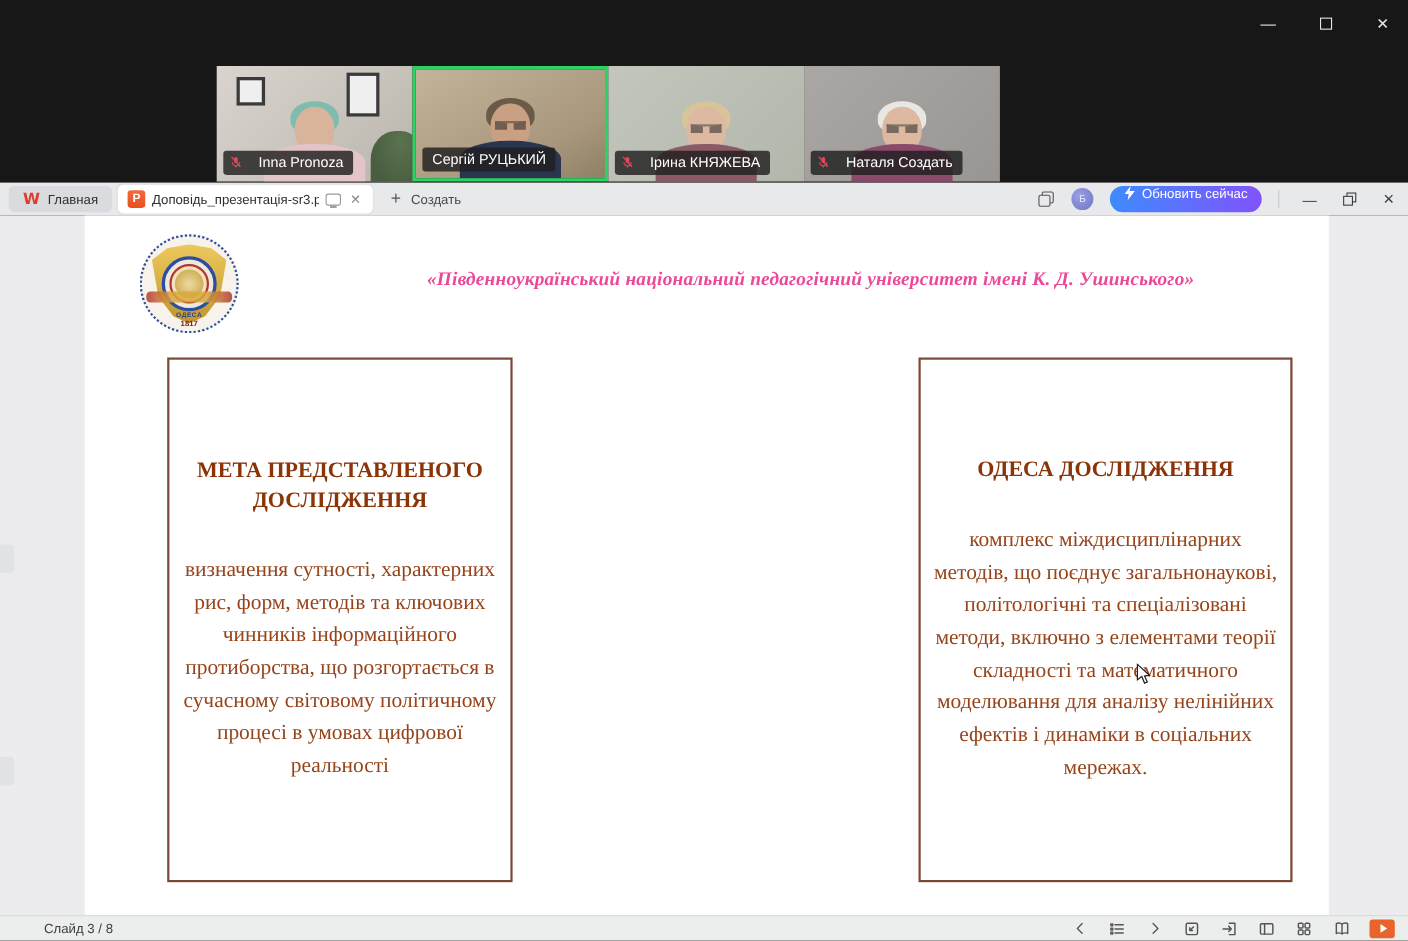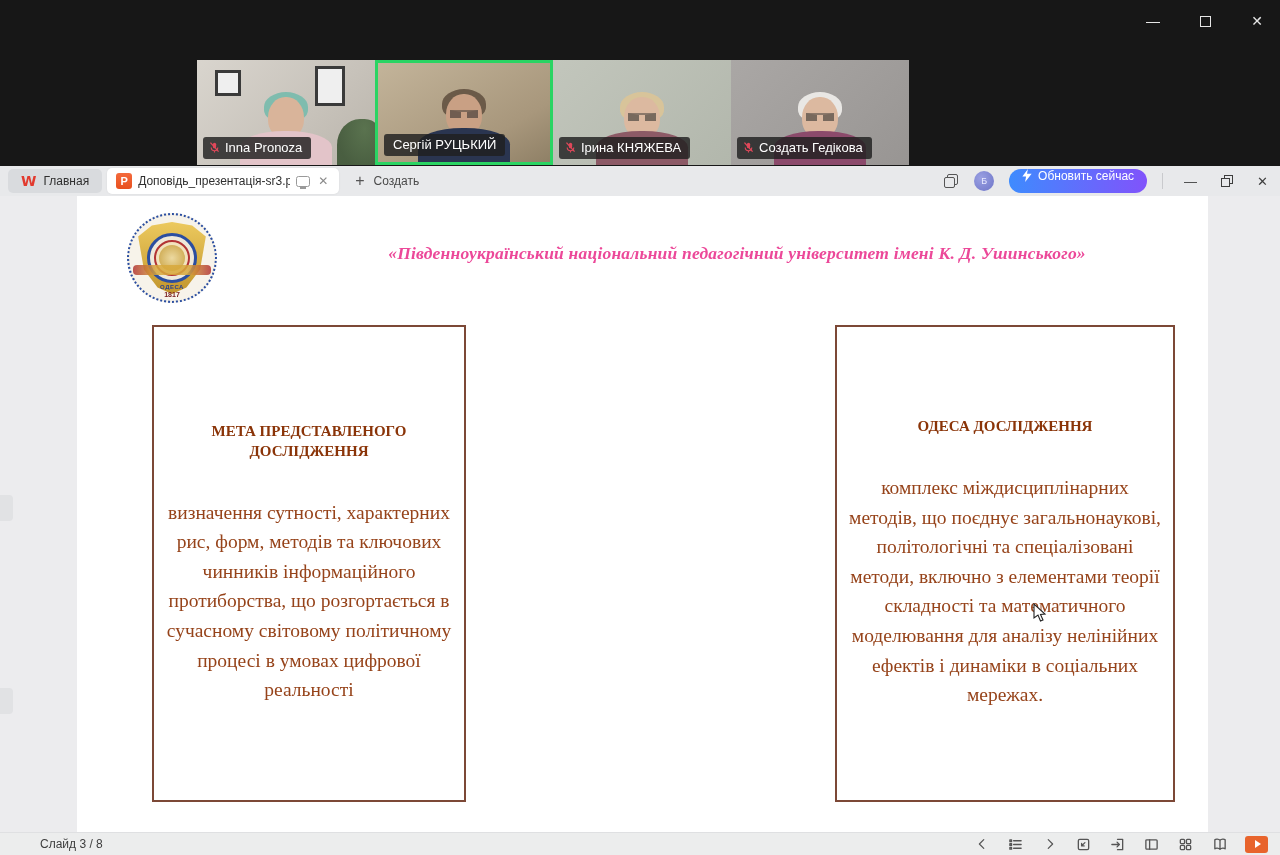--- a/index.html
+++ b/index.html
@@ -12,21 +12,21 @@
   .wc { width:18px; height:18px; display:grid; place-items:center; font-size:14px; }
   .wc .sq { width:11px; height:11px; border:1.4px solid #e6e6e6; }
 
   .tiles { position:absolute; left:197px; top:60px; height:105px; display:flex; }
   .tile { width:178px; height:105px; position:relative; overflow:hidden; flex:none; }
   .tile.active { border:3px solid #2ad463; }
   .tile-pdpu { background:#0d0d0d; display:grid; place-items:center; }
   .pdpu-card { width:88px; height:92px; background:#1d140e; border-radius:10px; display:grid; place-items:center; }
 
   .name-tag { position:absolute; left:6px; bottom:6px; background:rgba(32,32,32,.82); color:#fff;
-    font-size:13px; line-height:1; padding:4px 9px 5px 5px; border-radius:3px; display:flex; align-items:center; gap:4px; white-space:nowrap; z-index:5;}
+    font-size:13px; line-height:1; padding:4px 9px 5px 5px; border-radius:3px; display:flex; align-items:center; gap:14px; white-space:nowrap; z-index:5;}
   .name-tag.nomic { padding-left:9px; }
   .mic { width:13px; height:13px; flex:none; }
 
   
   .fig { position:absolute; left:50%; bottom:-10px; transform:translateX(-50%); width:110px; height:78px; }
   .fig .head { width:36px; height:42px; border-radius:48% 48% 46% 46%; margin:0 auto; background:var(--skin,#d9b79c); position:relative; z-index:2;}
   .fig .hair { position:absolute; top:-5px; left:50%; transform:translateX(-50%); width:44px; height:30px; border-radius:50% 50% 40% 40%; background:var(--hair,#c9b089); z-index:1;}
   .fig .torso { width:92px; height:34px; border-radius:48% 48% 0 0; background:var(--shirt,#888); margin:-8px auto 0; position:relative; z-index:3;}
   .glasses { position:absolute; top:16px; left:50%; transform:translateX(-50%); width:28px; height:8px; z-index:4;
     border-left:11px solid rgba(40,40,40,.55); border-right:11px solid rgba(40,40,40,.55); border-top:2px solid rgba(40,40,40,.45);}
@@ -87,21 +87,21 @@
   .slide-title { position:absolute; left:242px; top:47px; width:836px; text-align:center;
     font-family:"Liberation Serif","DejaVu Serif",serif; font-weight:bold; font-style:italic;
     font-size:17.5px; color:#ec4899; letter-spacing:.2px; }
 
   .sbox { position:absolute; top:129px; height:477px; border:2px solid #7c4836;
     display:flex; flex-direction:column; justify-content:center; align-items:center;
     font-family:"Liberation Serif","DejaVu Serif",serif; text-align:center; padding:0 10px; }
   .sbox1 { left:75px; width:314px; }
   .sbox2 { left:413px; width:318px; padding-bottom:46px; }
   .sbox3 { left:758px; width:340px; }
-  .sbox .bt { font-weight:bold; font-size:15px; line-height:1.32; color:#8a3408; margin-bottom:36px; }
+  .sbox .bt { font-weight:bold; font-size:20px; line-height:1.32; color:#8a3408; margin-bottom:36px; }
   .sbox .bb { font-size:19.5px; line-height:1.52; color:#96431a; }
 
   .side-nub { position:absolute; left:0; width:13px; height:26px; background:#e1e2e4; border-radius:0 4px 4px 0; }
 
   
   .statusbar { position:absolute; left:0; bottom:0; width:1280px; height:23px; background:#eceded; border-top:1px solid #dfe0e2;
     display:flex; align-items:center; font-size:12px; color:#3e3e3e; }
   .status-left { margin-left:40px; }
   .status-icons { margin-left:auto; margin-right:12px; display:flex; align-items:center; gap:17px; }
   .sicon { width:17px; height:17px; display:grid; place-items:center; }
@@ -182,21 +182,21 @@
             <div class="glasses"></div>
           </div>
           <div class="torso"></div>
       </div>
       <div class="name-tag">
         <svg class="mic" viewBox="0 0 16 16">
           <rect x="6" y="2" width="4" height="7" rx="2" fill="#e0485a"></rect>
           <path d="M4 8a4 4 0 0 0 8 0M8 12v2" stroke="#e0485a" stroke-width="1.4" fill="none"></path>
           <line x1="3" y1="2" x2="13" y2="13" stroke="#e0485a" stroke-width="1.6"></line>
         </svg>
-        <span>Создать Гедікова</span>
+        <span>Наталя Создать</span>
       </div>
     </div>
 
 
   </div>
 </div>
 
 <div class="tabbar">
   <div class="tab-home">
     <span class="w-logo">W</span>

